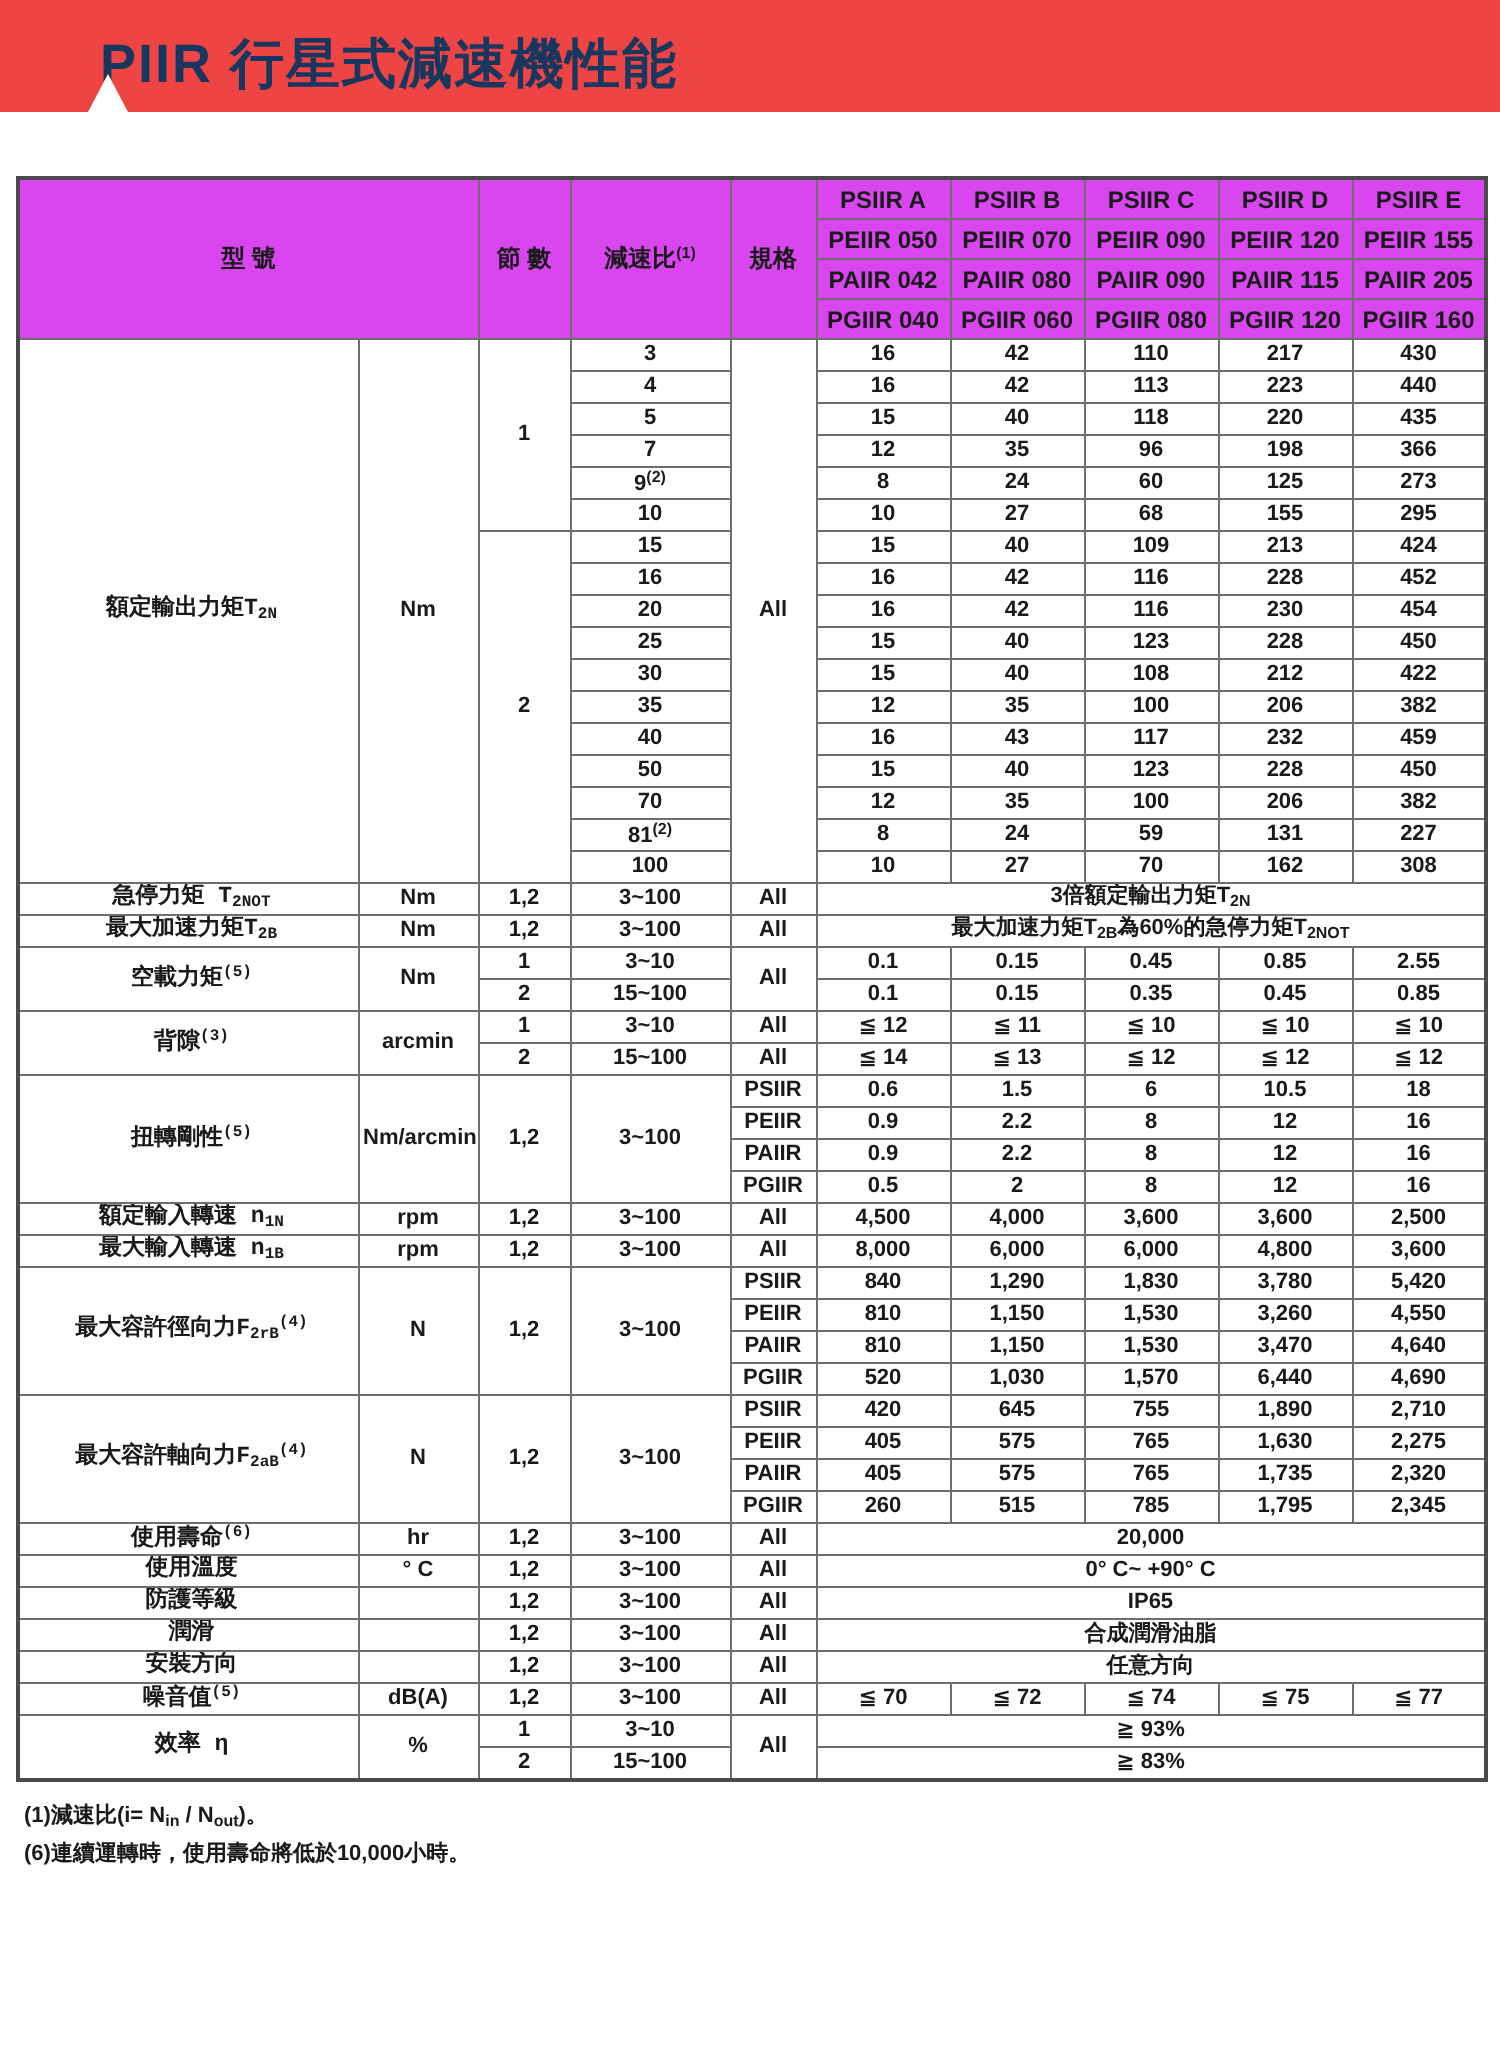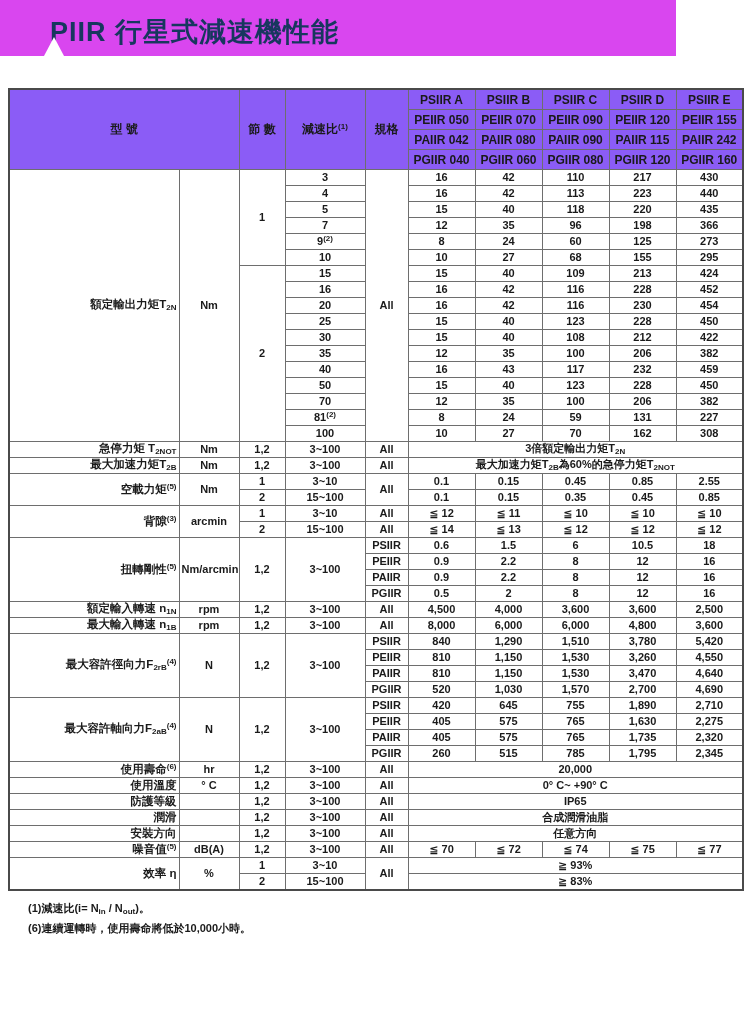--- a/index.html
+++ b/index.html
@@ -2,47 +2,47 @@
 <html><head>
 <meta charset="utf-8">
 <style>
   html,body{margin:0;padding:0;}
   body{
     width:750px;height:1029px;overflow:hidden;background:#ffffff;
     font-family:"Liberation Sans","DejaVu Sans",sans-serif;
     -webkit-font-smoothing:antialiased;
   }
   .band{
-    position:relative;width:676px;height:56px;background:#d946ef;
+    position:relative;width:750px;height:56px;background:#ef4444;
   }
   .title{
     margin:0;padding:14px 0 0 50px;
     font-size:27px;font-weight:bold;color:#17375e;letter-spacing:1px;
   }
   .notch{
     position:absolute;left:44px;bottom:0;width:0;height:0;
     border-left:10px solid transparent;border-right:10px solid transparent;
     border-bottom:19px solid #ffffff;
   }
   table.spec{
     margin:32px 0 0 8px;width:734px;table-layout:fixed;
     border-collapse:collapse;border:2px solid #4a4a4a;
   }
   .spec th,.spec td{
     border:1px solid #6e6e6e;text-align:center;vertical-align:middle;
     color:#1a1a1a;font-weight:bold;padding:0 2px;
     white-space:nowrap;overflow:hidden;
   }
-  .spec th{background:#8b5cf6;height:19px;font-size:12px;}
+  .spec th{background:#d946ef;height:19px;font-size:12px;}
   .spec td{height:15px;font-size:11px;line-height:1.05;}
-  .spec td.lb{text-align:right;padding-left:5px;font-size:11.5px;}
+  .spec td.lb{text-align:center;padding-left:5px;font-size:11.5px;font-family:Liberation Mono, monospace;}
   .spec sub,.notes sub{font-size:8px;vertical-align:-2px;font-weight:bold;}
   .spec sup,.notes sup{font-size:8px;vertical-align:4px;font-weight:bold;}
   .notes{
-    margin:9px 0 0 28px;font-size:11px;font-weight:bold;color:#1a1a1a;
+    margin:9px 0 0 12px;font-size:11px;font-weight:bold;color:#1a1a1a;
   }
   .notes .fn{line-height:16px;}
 </style>
 </head>
 <body>
 
 <div class="page">
 
   <div class="band">
     <h1 class="title">PIIR 行星式減速機性能</h1>
@@ -79,21 +79,21 @@
           <th>PEIIR 070</th>
           <th>PEIIR 090</th>
           <th>PEIIR 120</th>
           <th>PEIIR 155</th>
         </tr>
         <tr>
           <th>PAIIR 042</th>
           <th>PAIIR 080</th>
           <th>PAIIR 090</th>
           <th>PAIIR 115</th>
-          <th>PAIIR 242</th>
+          <th>PAIIR 205</th>
         </tr>
         <tr>
           <th>PGIIR 040</th>
           <th>PGIIR 060</th>
           <th>PGIIR 080</th>
           <th>PGIIR 120</th>
           <th>PGIIR 160</th>
         </tr>
       </thead>
     <tbody>
@@ -358,21 +358,21 @@
           <td>3,600</td>
         </tr>
         <tr>
           <td rowspan="4" class="lb">最大容許徑向力F<sub>2rB</sub><sup>(4)</sup></td>
           <td rowspan="4">N</td>
           <td rowspan="4">1,2</td>
           <td rowspan="4">3~100</td>
           <td>PSIIR</td>
           <td>840</td>
           <td>1,290</td>
-          <td>1,510</td>
+          <td>1,830</td>
           <td>3,780</td>
           <td>5,420</td>
         </tr>
         <tr>
           <td>PEIIR</td>
           <td>810</td>
           <td>1,150</td>
           <td>1,530</td>
           <td>3,260</td>
           <td>4,550</td>
@@ -383,21 +383,21 @@
           <td>1,150</td>
           <td>1,530</td>
           <td>3,470</td>
           <td>4,640</td>
         </tr>
         <tr>
           <td>PGIIR</td>
           <td>520</td>
           <td>1,030</td>
           <td>1,570</td>
-          <td>2,700</td>
+          <td>6,440</td>
           <td>4,690</td>
         </tr>
         <tr>
           <td rowspan="4" class="lb">最大容許軸向力F<sub>2aB</sub><sup>(4)</sup></td>
           <td rowspan="4">N</td>
           <td rowspan="4">1,2</td>
           <td rowspan="4">3~100</td>
           <td>PSIIR</td>
           <td>420</td>
           <td>645</td>

